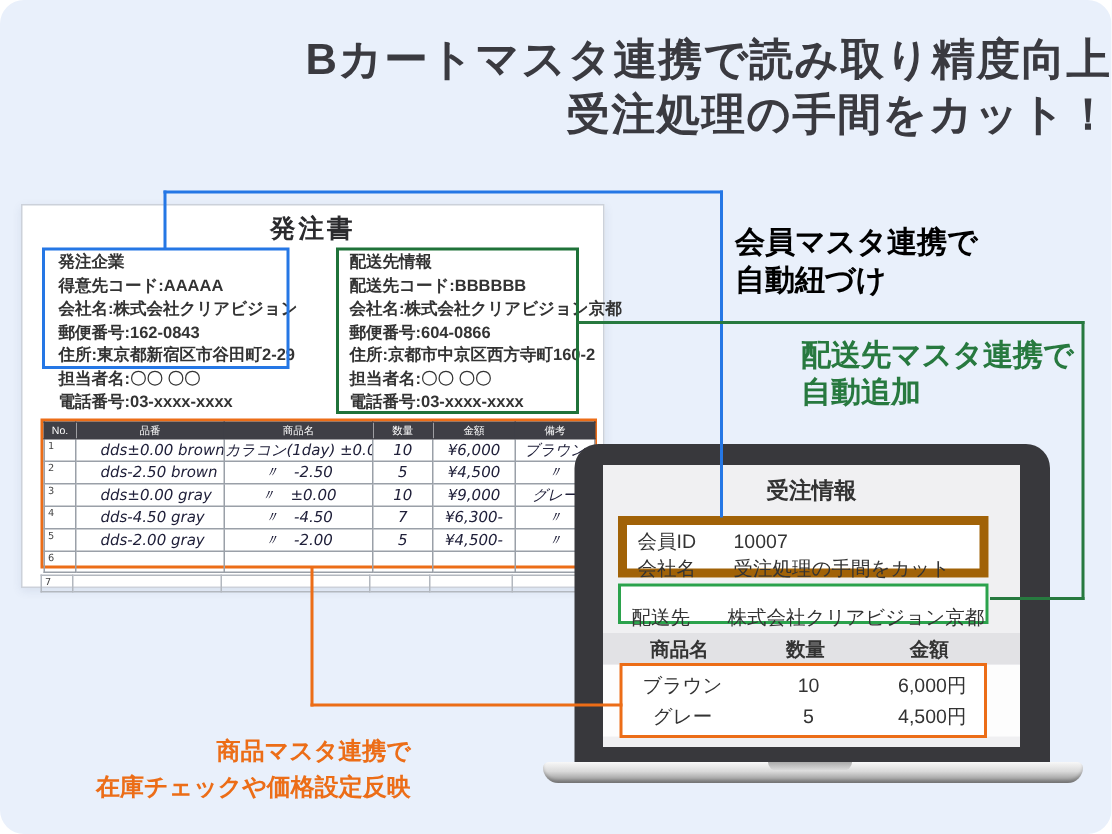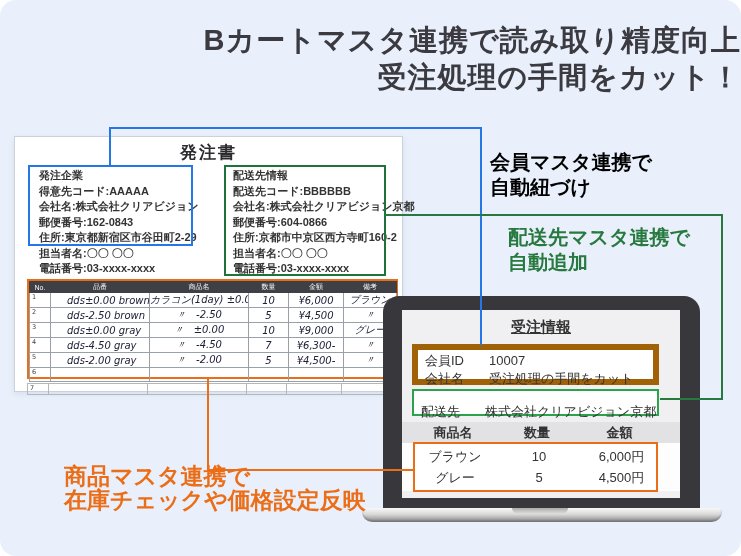--- a/index.html
+++ b/index.html
@@ -12,22 +12,22 @@
 
   
   .line { position:absolute; z-index:8; }
   .line.blue { background:#2577e5; }
   .line.green { background:#27793f; }
   .line.orange { background:#ec6d17; }
 
   
   .callout { position:absolute; z-index:9; font-weight:bold; font-size:20px; line-height:25px; }
   .callout.blue { left:490px; top:126px; color:#000000;margin-top:24px; }
-  .callout.green { left:508px; top:225px; color:#27793f; }
-  .callout.orange { left:64px; top:464px; color:#ec6d17; font-size:23px; line-height:24px; }
+  .callout.green { left:534px; top:225px; color:#27793f; }
+  .callout.orange { left:64px; top:490px; color:#ec6d17; font-size:16px; line-height:24px;text-align:right; }
 
   
   .paper { position:absolute; left:14px; top:136px; width:389px; height:256px; background:#ffffff;
     border:1px solid #ccd1da; box-shadow:0 2px 6px rgba(60,80,120,.10); z-index:2; }
   .doc-title { position:absolute; top:4px; left:0; width:100%; text-align:center;
     font-size:17px; font-weight:bold; color:#2b2b2e; letter-spacing:2px; }
   .info-block { position:absolute; font-size:11px; font-weight:bold; color:#333;
     line-height:15.5px; white-space:nowrap; }
   .info-block.left { left:24px; top:31px; }
   .info-block.right { left:218px; top:31px; }
@@ -53,21 +53,21 @@
     background:#38383c; border-radius:16px 16px 0 0; z-index:2; }
   .laptop-screen { position:absolute; left:402px; top:310px; width:278px; height:188px;
     background:#f0f0f2; z-index:3; }
   .laptop-base { position:absolute; left:362px; top:508px; width:360px; height:14px;
     background:linear-gradient(180deg,#f8f8f8 0%,#d9d9d9 45%,#a3a3a3 82%,#8c8c8c 100%);
     border-radius:4px 4px 11px 11px; box-shadow:inset 0 -2px 2px rgba(0,0,0,.18); z-index:2; }
   .laptop-notch { position:absolute; left:512px; top:508px; width:56px; height:6px;
     background:linear-gradient(180deg,#ababab,#e0e0e0); border-radius:0 0 9px 9px; z-index:3; }
 
   .screen-title { position:absolute; top:8px; left:0; width:100%; text-align:center;
-    font-size:15px; font-weight:bold; color:#333;text-decoration:underline; }
+    font-size:15px; font-weight:bold; color:#333; }
   .screen-box { position:absolute; background:#fff; z-index:4; }
   .member-box { left:10px; top:34px; width:247px; height:41px; border:6px solid #a16207; }
   .shipping-box { left:10px; top:79px; width:247px; height:27px; border:2px solid #2ba24c; }
   .kv-row { display:grid; grid-template-columns:64px 1fr; font-size:13px; color:#333;
     line-height:18px; padding-left:7px; white-space:nowrap; }
   .member-box .kv-row:first-child { padding-top:2px; }
 
   .rows-bg { position:absolute; left:0; top:133px; width:278px; height:48px; background:#fdfdfd; }
   .product-header { position:absolute; left:0; top:112px; width:278px; height:21px; background:#e2e2e5; }
   .pgrid { display:grid; grid-template-columns:80px 88px 77px; position:absolute; left:11px; width:245px; }

